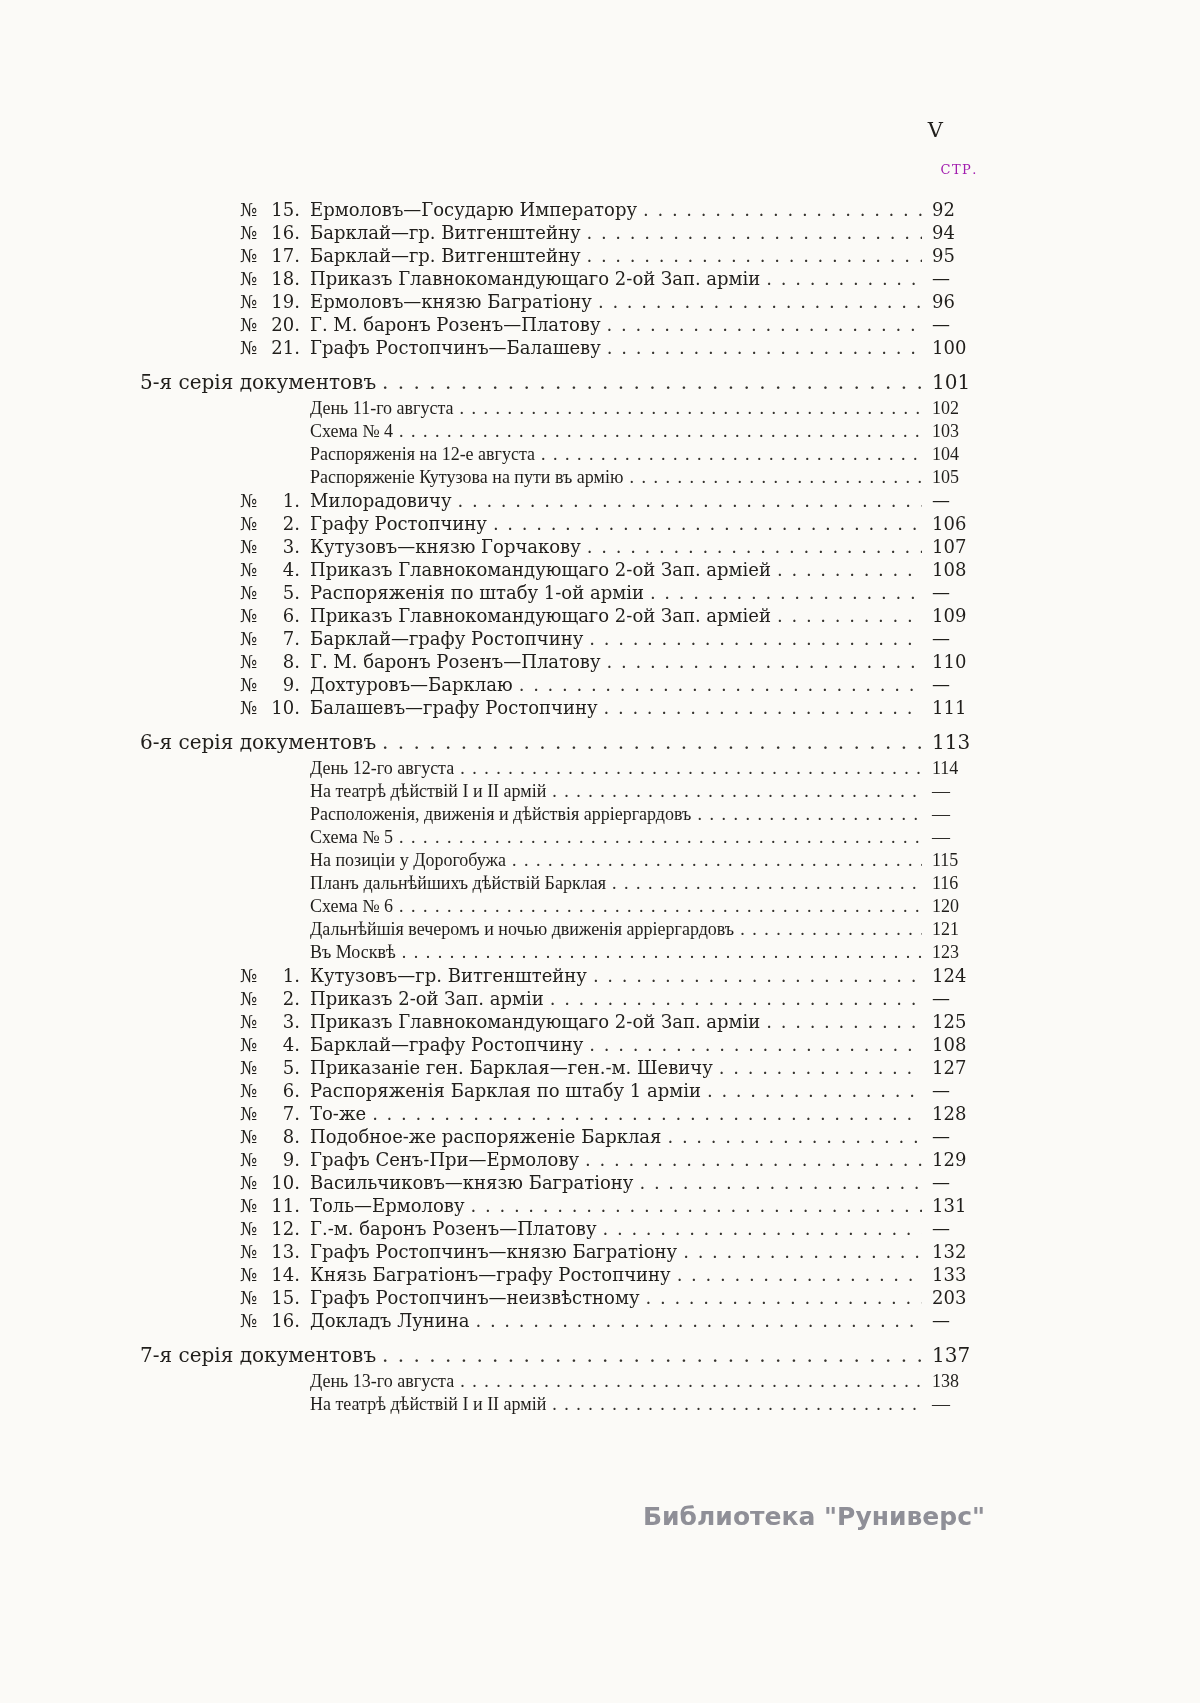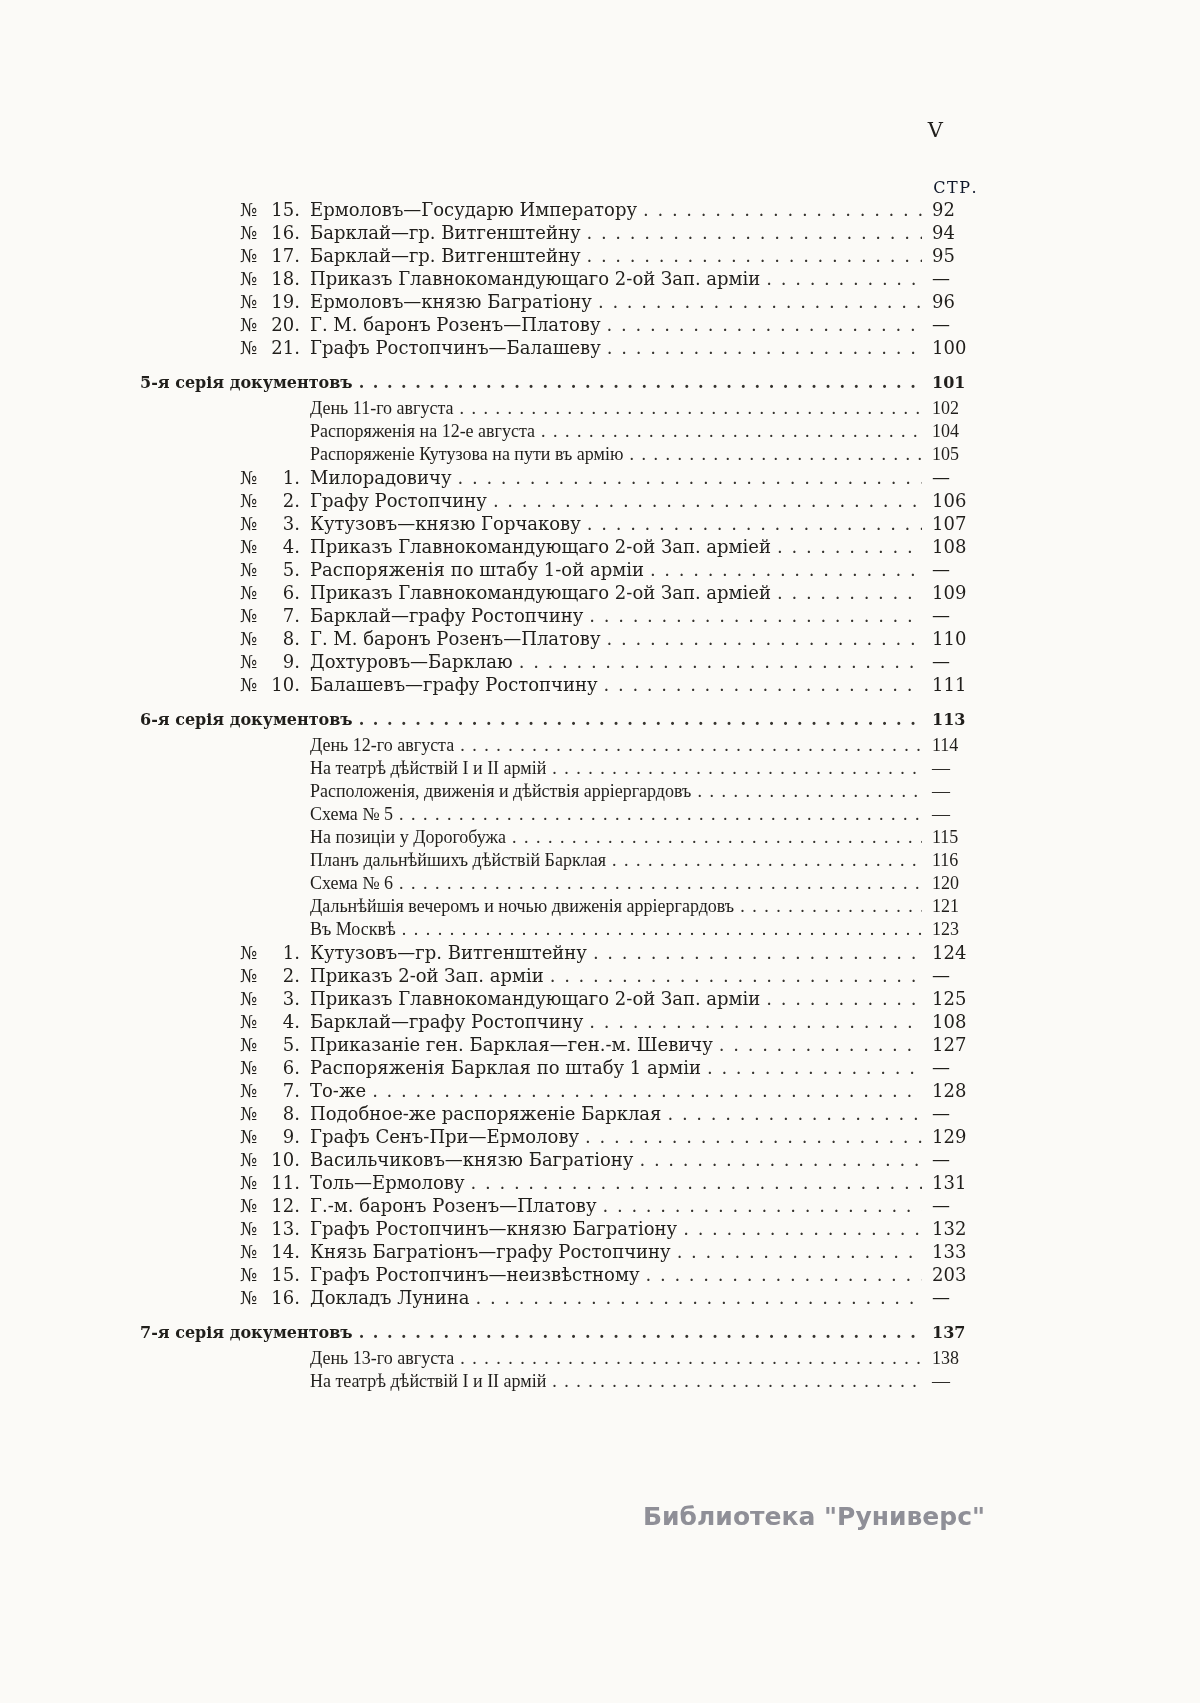--- a/index.html
+++ b/index.html
@@ -19,44 +19,44 @@
   }
   .folio {
     position: absolute;
     top: 118px;
     right: 256px;
     font-size: 21px;
     letter-spacing: 1px;
   }
   .col-header {
     position: absolute;
-    top: 178px;
+    top: 162px;
     right: 222px;
-    font-size: 16px;
+    font-size: 13px;
     letter-spacing: 1.5px;
-    color: #0f172a;
+    color: #a21caf;
   }
   .toc {
     position: absolute;
     top: 198px;
     left: 140px;
     right: 222px;
   }
   .row {
     display: flex;
     align-items: baseline;
     line-height: 23px;
     font-size: 18px;
     white-space: nowrap;
   }
   .row.heading {
     margin-top: 12px;
     margin-bottom: 3px;
-    font-weight: bold;
-    font-size: 16px;
+    font-weight: normal;
+    font-size: 20px;
   }
   .row.entry { padding-left: 100px; }
   .row.sub   { padding-left: 170px; font-family: Liberation Serif, serif; }
   .num {
     flex: none;
     width: 60px;
     display: flex;
     justify-content: space-between;
     margin-right: 10px;
   }
@@ -166,20 +166,26 @@
     <span class="pagecol">101</span>
   </div>
       <div class="row sub">
 
     <span class="title">День 11-го августа</span>
     <span class="leader"></span>
     <span class="pagecol">102</span>
   </div>
       <div class="row sub">
 
+    <span class="title">Схема № 4</span>
+    <span class="leader"></span>
+    <span class="pagecol">103</span>
+  </div>
+      <div class="row sub">
+
     <span class="title">Распоряженія на 12-е августа</span>
     <span class="leader"></span>
     <span class="pagecol">104</span>
   </div>
       <div class="row sub">
 
     <span class="title">Распоряженіе Кутузова на пути въ армію</span>
     <span class="leader"></span>
     <span class="pagecol">105</span>
   </div>

